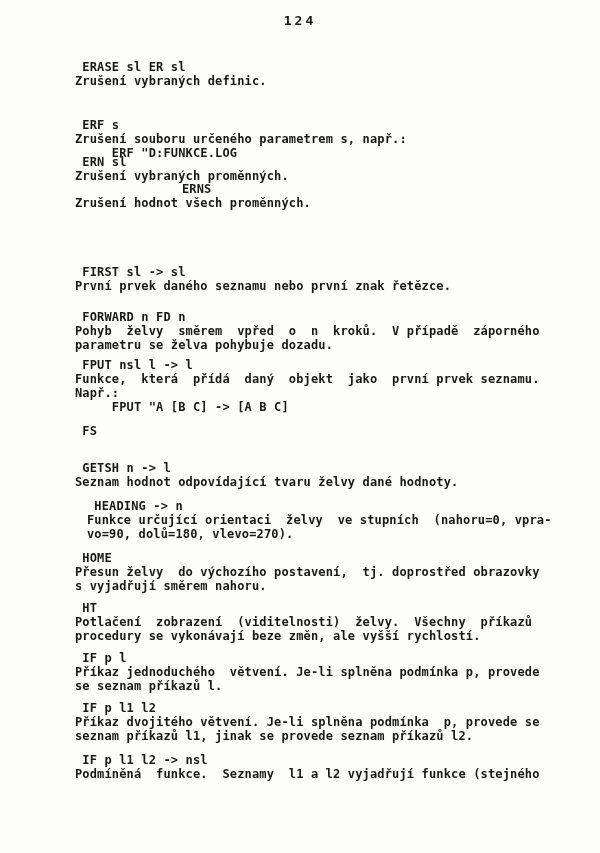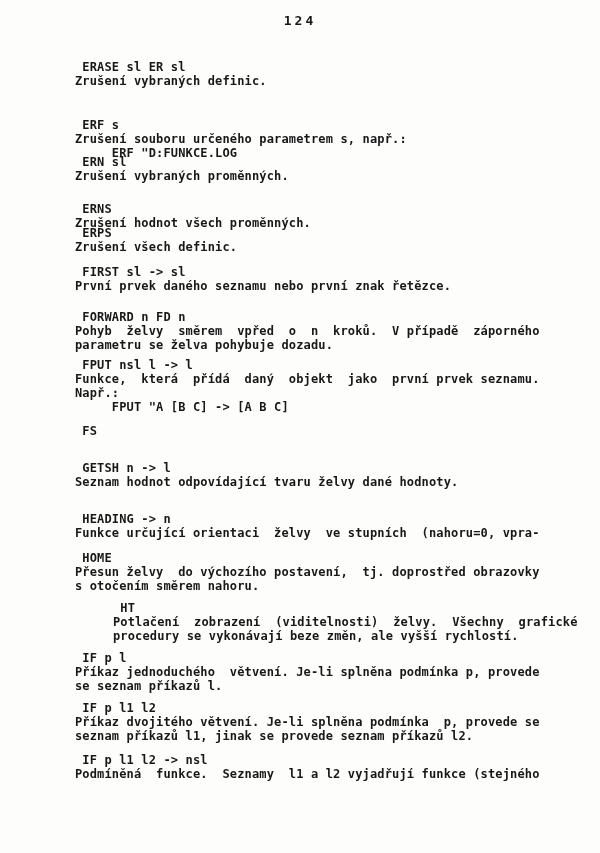--- a/index.html
+++ b/index.html
@@ -50,27 +50,26 @@
 </style>
 </head>
 <body>
 
 <div class="page">
   <div class="page-number">124</div>
   <div class="text-body">
       <div class="entry" style="top: 60px;"><div class="line"> ERASE sl ER sl</div><div class="line">Zrušení vybraných definic.</div></div>
       <div class="entry" style="top: 118px;"><div class="line"> ERF s</div><div class="line">Zrušení souboru určeného parametrem s, např.:</div><div class="line">     ERF "D:FUNKCE.LOG</div></div>
       <div class="entry" style="top: 155px;"><div class="line"> ERN sl</div><div class="line">Zrušení vybraných proměnných.</div></div>
-      <div class="entry" style="top: 202px;"><div class="line"> ERNS</div><div class="line">Zrušení hodnot všech proměnných.</div></div>
-      <div class="entry" style="top: 226px;"><div class="line"> ERPS</div><div class="line">Zrušení všech definic.</div></div>
+      <div class="entry" style="top: 182px; text-align: center;"><div class="line"> ERNS</div><div class="line">Zrušení hodnot všech proměnných.</div></div>
       <div class="entry" style="top: 265px;"><div class="line"> FIRST sl -&gt; sl</div><div class="line">První prvek daného seznamu nebo první znak řetězce.</div></div>
       <div class="entry" style="top: 310px;"><div class="line"> FORWARD n FD n</div><div class="line">Pohyb  želvy  směrem  vpřed  o  n  kroků.  V případě  záporného</div><div class="line">parametru se želva pohybuje dozadu.</div></div>
       <div class="entry" style="top: 358px;"><div class="line"> FPUT nsl l -&gt; l</div><div class="line">Funkce,  která  přídá  daný  objekt  jako  první prvek seznamu.</div><div class="line">Např.:</div><div class="line">     FPUT "A [B C] -&gt; [A B C]</div></div>
       <div class="entry" style="top: 424px;"><div class="line"> FS</div></div>
       <div class="entry" style="top: 461px;"><div class="line"> GETSH n -&gt; l</div><div class="line">Seznam hodnot odpovídající tvaru želvy dané hodnoty.</div></div>
-      <div class="entry" style="top: 512px;"><div class="line"> HEADING -&gt; n</div><div class="line">Funkce určující orientaci  želvy  ve stupních  (nahoru=0, vpra-</div></div>
-      <div class="entry" style="top: 551px;"><div class="line"> HOME</div><div class="line">Přesun želvy  do výchozího postavení,  tj. doprostřed obrazovky</div><div class="line">s otočením směrem nahoru.</div></div>
-      <div class="entry" style="top: 601px; margin-left: 38px;"><div class="line"> HT</div><div class="line">Potlačení  zobrazení  (viditelnosti)  želvy.  Všechny  grafické</div><div class="line">procedury se vykonávají beze změn, ale vyšší rychlostí.</div></div>
+      <div class="entry" style="top: 499px; margin-left: 12px;"><div class="line"> HEADING -&gt; n</div><div class="line">Funkce určující orientaci  želvy  ve stupních  (nahoru=0, vpra-</div><div class="line">vo=90, dolů=180, vlevo=270).</div></div>
+      <div class="entry" style="top: 551px;"><div class="line"> HOME</div><div class="line">Přesun želvy  do výchozího postavení,  tj. doprostřed obrazovky</div><div class="line">s vyjadřují směrem nahoru.</div></div>
+      <div class="entry" style="top: 601px;"><div class="line"> HT</div><div class="line">Potlačení  zobrazení  (viditelnosti)  želvy.  Všechny  příkazů</div><div class="line">procedury se vykonávají beze změn, ale vyšší rychlostí.</div></div>
       <div class="entry" style="top: 651px;"><div class="line"> IF p l</div><div class="line">Příkaz jednoduchého  větvení. Je-li splněna podmínka p, provede</div><div class="line">se seznam příkazů l.</div></div>
       <div class="entry" style="top: 701px;"><div class="line"> IF p l1 l2</div><div class="line">Příkaz dvojitého větvení. Je-li splněna podmínka  p, provede se</div><div class="line">seznam příkazů l1, jinak se provede seznam příkazů l2.</div></div>
       <div class="entry" style="top: 753px;"><div class="line"> IF p l1 l2 -&gt; nsl</div><div class="line">Podmíněná  funkce.  Seznamy  l1 a l2 vyjadřují funkce (stejného</div></div>
     </div>
 </div>
 
 </body></html>

